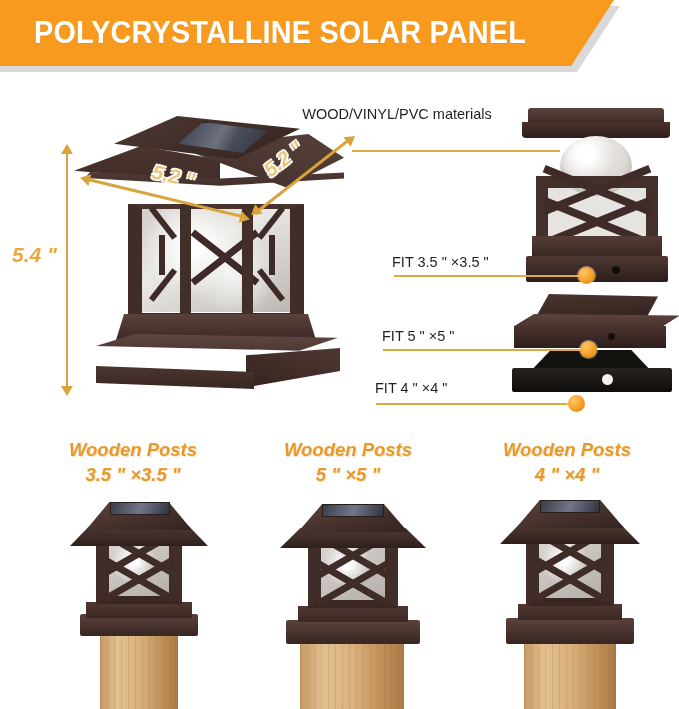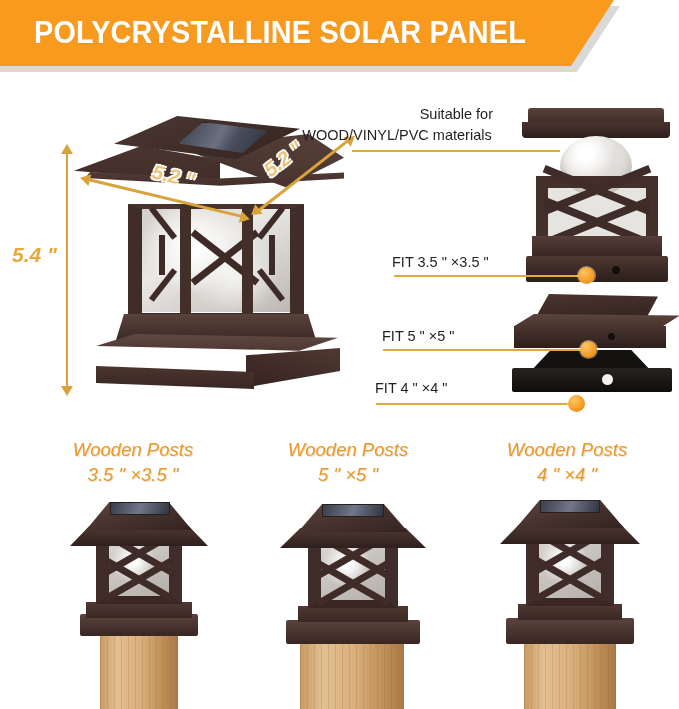--- a/index.html
+++ b/index.html
@@ -87,21 +87,21 @@
       font-family:"Liberation Sans","DejaVu Sans",sans-serif;}
   .lead{position:absolute;height:2px;background:#e0a93f;}
   .dot{position:absolute;width:17px;height:17px;border-radius:50%;
       background:radial-gradient(circle at 35% 32%,#ffc663,#f0941b 70%,#d8800f 100%);
       box-shadow:0 0 0 1px rgba(255,255,255,.45);}
   .suitable{position:absolute;font-size:14.5px;color:#231f20;line-height:21px;
       text-align:right;white-space:nowrap;}
 
   
   .bcap{position:absolute;}
-  .blabel{position:absolute;text-align:center;font-style:italic;font-weight:normal;
+  .blabel{position:absolute;text-align:center;font-style:italic;font-weight:bold;
       color:#e79a2b;font-size:18.5px;line-height:25px;white-space:nowrap;
       text-shadow:1px 1px 0 #f3e3cf,0 0 2px rgba(255,255,255,.9);}
   .post{position:absolute;
       background:
         repeating-linear-gradient(90deg,rgba(140,100,58,.20) 0 1px,rgba(255,255,255,0) 1px 7px),
         linear-gradient(90deg,#c79a63 0%,#e3c091 22%,#d9b07c 52%,#c08f57 80%,#a87a48 100%);}
 </style>
 </head>
 <body>
 
@@ -164,21 +164,20 @@
   </div>
 
   <div>
     <div class="dimline" style="left:256px;top:211px;width:118px;height:3px;transform:rotate(-38deg);transform-origin:left center;"></div>
     <div class="arrow" style="left:250px;top:206px;border-top:6px solid transparent;border-bottom:6px solid transparent;border-right:10px solid #d8a33a;transform:rotate(-38deg);"></div>
     <div class="arrow" style="left:346px;top:133px;border-top:6px solid transparent;border-bottom:6px solid transparent;border-left:10px solid #d8a33a;transform:rotate(-38deg);"></div>
     <div class="dimtext ontop" style="left:262px;top:148px;font-size:20px;transform:rotate(-38deg);">5.2 "</div>
   </div>
 
   <div class="suitable" style="left:345px;top:104px;width:148px;">
-    <div>Suitable for</div>
     <div style="width:192px;margin-left:-44px;text-align:center;">WOOD/VINYL/PVC materials</div>
   </div>
   <div class="lead" style="left:352px;top:150px;width:208px;"></div>
 
   <div class="ex" style="left:500px;top:100px;width:179px;height:300px;">
 
     <div style="position:absolute;left:28px;top:8px;width:136px;height:16px;background:linear-gradient(180deg,#5a423c,#3c2a26);border-radius:3px 3px 0 0;"></div>
     <div style="position:absolute;left:22px;top:22px;width:148px;height:16px;background:linear-gradient(180deg,#4a332e,#2e1f1c);border-radius:0 0 4px 4px;"></div>
 
     <div style="position:absolute;left:60px;top:36px;width:72px;height:60px;border-radius:50%;

